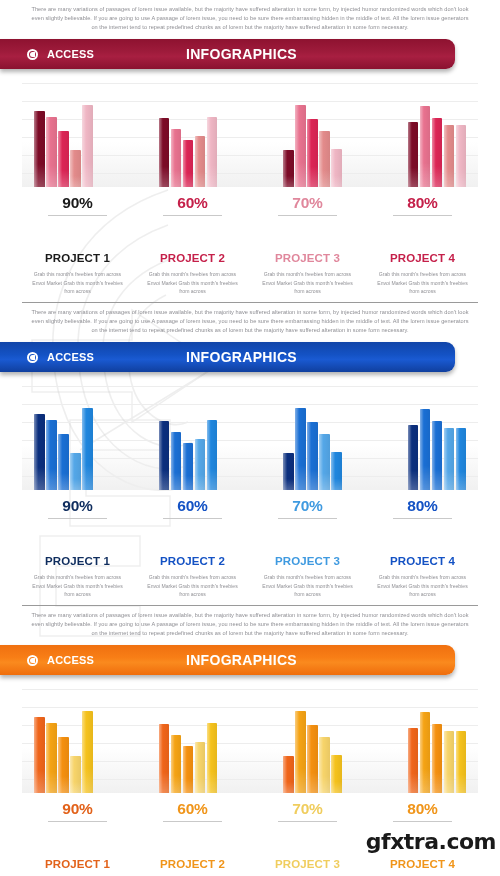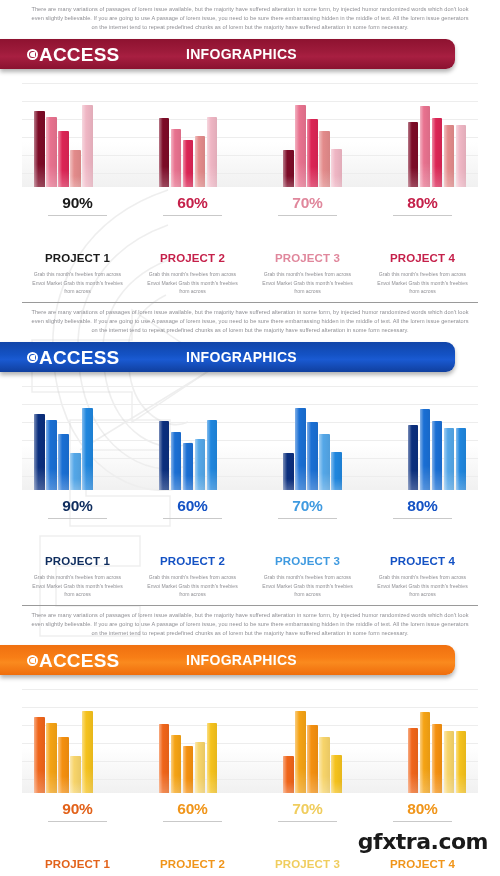--- a/index.html
+++ b/index.html
@@ -52,22 +52,22 @@
   .logo { display:flex; align-items:center; margin-left: 27px; gap: 1px; }
   .logo-mark {
     width: 11px; height: 11px; border-radius: 50%;
     border: 2px solid #fff; position: relative; flex: none;
   }
   .logo-mark::after {
     content:""; position:absolute; left:1px; top:1px;
     width:5px; height:5px; background:#fff; border-radius:50% 0 0 50%;
   }
   .logo-text {
-    color:#fff; font-size: 19px; font-weight: 700;
-    letter-spacing: .2px; line-height: 1;
+    color:#fff; font-size: 11px; font-weight: 700;
+    letter-spacing: .2px; line-height: 1; margin-left: 8px;
   }
   .bar-title {
     position: absolute; left: 0; right: 0; text-align:center;
     color:#fff; font-size: 14px; font-weight: 700; letter-spacing: .3px;
     padding-left: 28px;
   }
 
   
   .chart {
     position: relative;
@@ -115,21 +115,21 @@
   .stat .desc {
     font-size: 5.1px; line-height: 1.72; color:#909095;
     margin-top: 4px; padding: 0 4px;
   }
 
   .divider { height:1px; background:#9a9a9a; margin: 6px 22px 0 22px; }
   .divider.thick { height:1.5px; background:#6d6d6d; }
 
   
   .gfxtra {
-    position:absolute; right: 12px; bottom: 22px;
+    position:absolute; right: 4px; bottom: 22px;
     font-size: 22px; font-weight: 700; color:#1a1a1a;
     letter-spacing: -.5px; z-index: 5;
     font-family: "DejaVu Sans", sans-serif;
   }
 </style>
 </head>
 <body>
 
 <div class="page">
 

